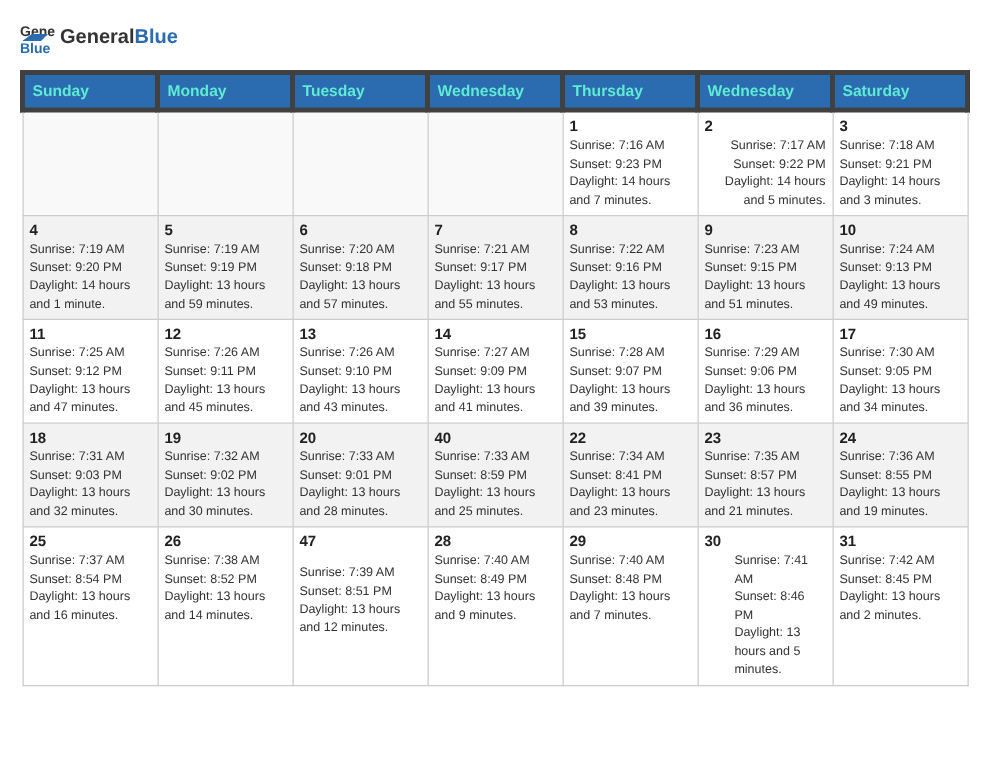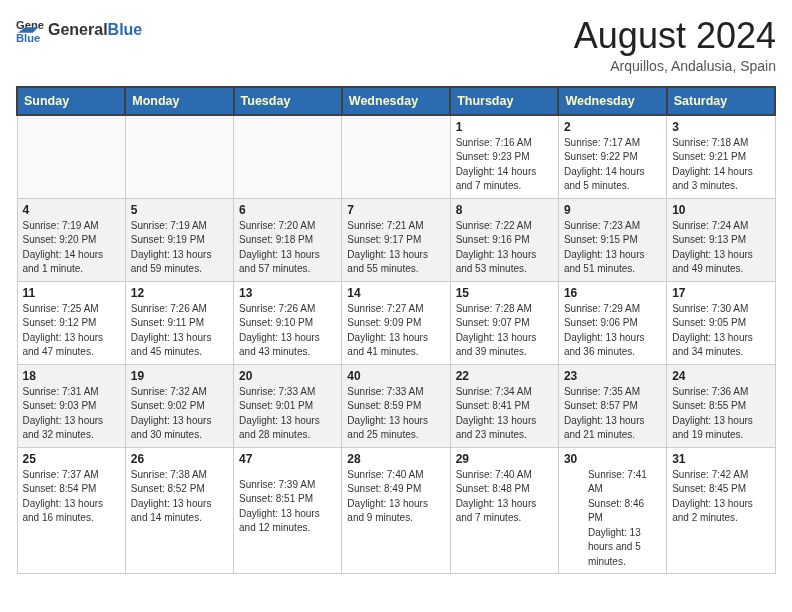--- a/index.html
+++ b/index.html
@@ -39,26 +39,26 @@
       color: #555;
       margin-top: 2px;
     }
     .calendar-table {
       width: 100%;
       border-collapse: collapse;
       table-layout: fixed;
     }
     .calendar-table th {
       background-color: #2B6CB0;
-      color: #fef9c3;
+      color: #5eead4;
       text-align: left;
       padding: 6px 6px;
       font-size: 12.5px;
       font-weight: bold;
-      border: 2px solid #404040;
+      border: 4px solid #404040;
     }
     .calendar-table td {
       border: 1px solid #ccc;
       vertical-align: top;
       padding: 4px 5px;
       font-size: 10.5px;
       color: #333;
       height: 80px;
       background: #fff;
     }
@@ -89,24 +89,20 @@
       <text x="0" y="14" font-size="12" font-weight="bold" fill="#333">General</text>
       <polygon points="2,18 18,18 24,12 10,12" fill="#2B6CB0"></polygon>
       <text x="0" y="28" font-size="12" font-weight="bold" fill="#2B6CB0">Blue</text>
     </svg>
     <div>
       <div>
         <span style="font-size:16px;font-weight:bold;color:#333;">General</span><span style="font-size:16px;font-weight:bold;color:#2B6CB0;">Blue</span>
       </div>
     </div>
   </div>
-  <div class="title-area">
-    <div class="month-title">August 2024</div>
-    <div class="location-title">Arquillos, Andalusia, Spain</div>
-  </div>
 </div>
 
 <table class="calendar-table">
   <thead>
     <tr>
     <th>Sunday</th>
         <th>Monday</th>
         <th>Tuesday</th>
         <th>Wednesday</th>
         <th>Thursday</th>
@@ -121,21 +117,21 @@
         <td class="empty"></td>
         <td class="empty"></td>
         <td>
           <div class="cell-day">1</div>
           <div class="cell-info" style="white-space: pre-line;">Sunrise: 7:16 AM
 Sunset: 9:23 PM
 Daylight: 14 hours and 7 minutes.</div>
         </td>
         <td>
           <div class="cell-day">2</div>
-          <div class="cell-info" style="white-space: pre-line;">Sunrise: 7:17 AM
+          <div class="cell-info" style="white-space: pre-line; text-align: right;">Sunrise: 7:17 AM
 Sunset: 9:22 PM
 Daylight: 14 hours and 5 minutes.</div>
         </td>
         <td>
           <div class="cell-day">3</div>
           <div class="cell-info" style="white-space: pre-line;">Sunrise: 7:18 AM
 Sunset: 9:21 PM
 Daylight: 14 hours and 3 minutes.</div>
         </td>
       </tr>

